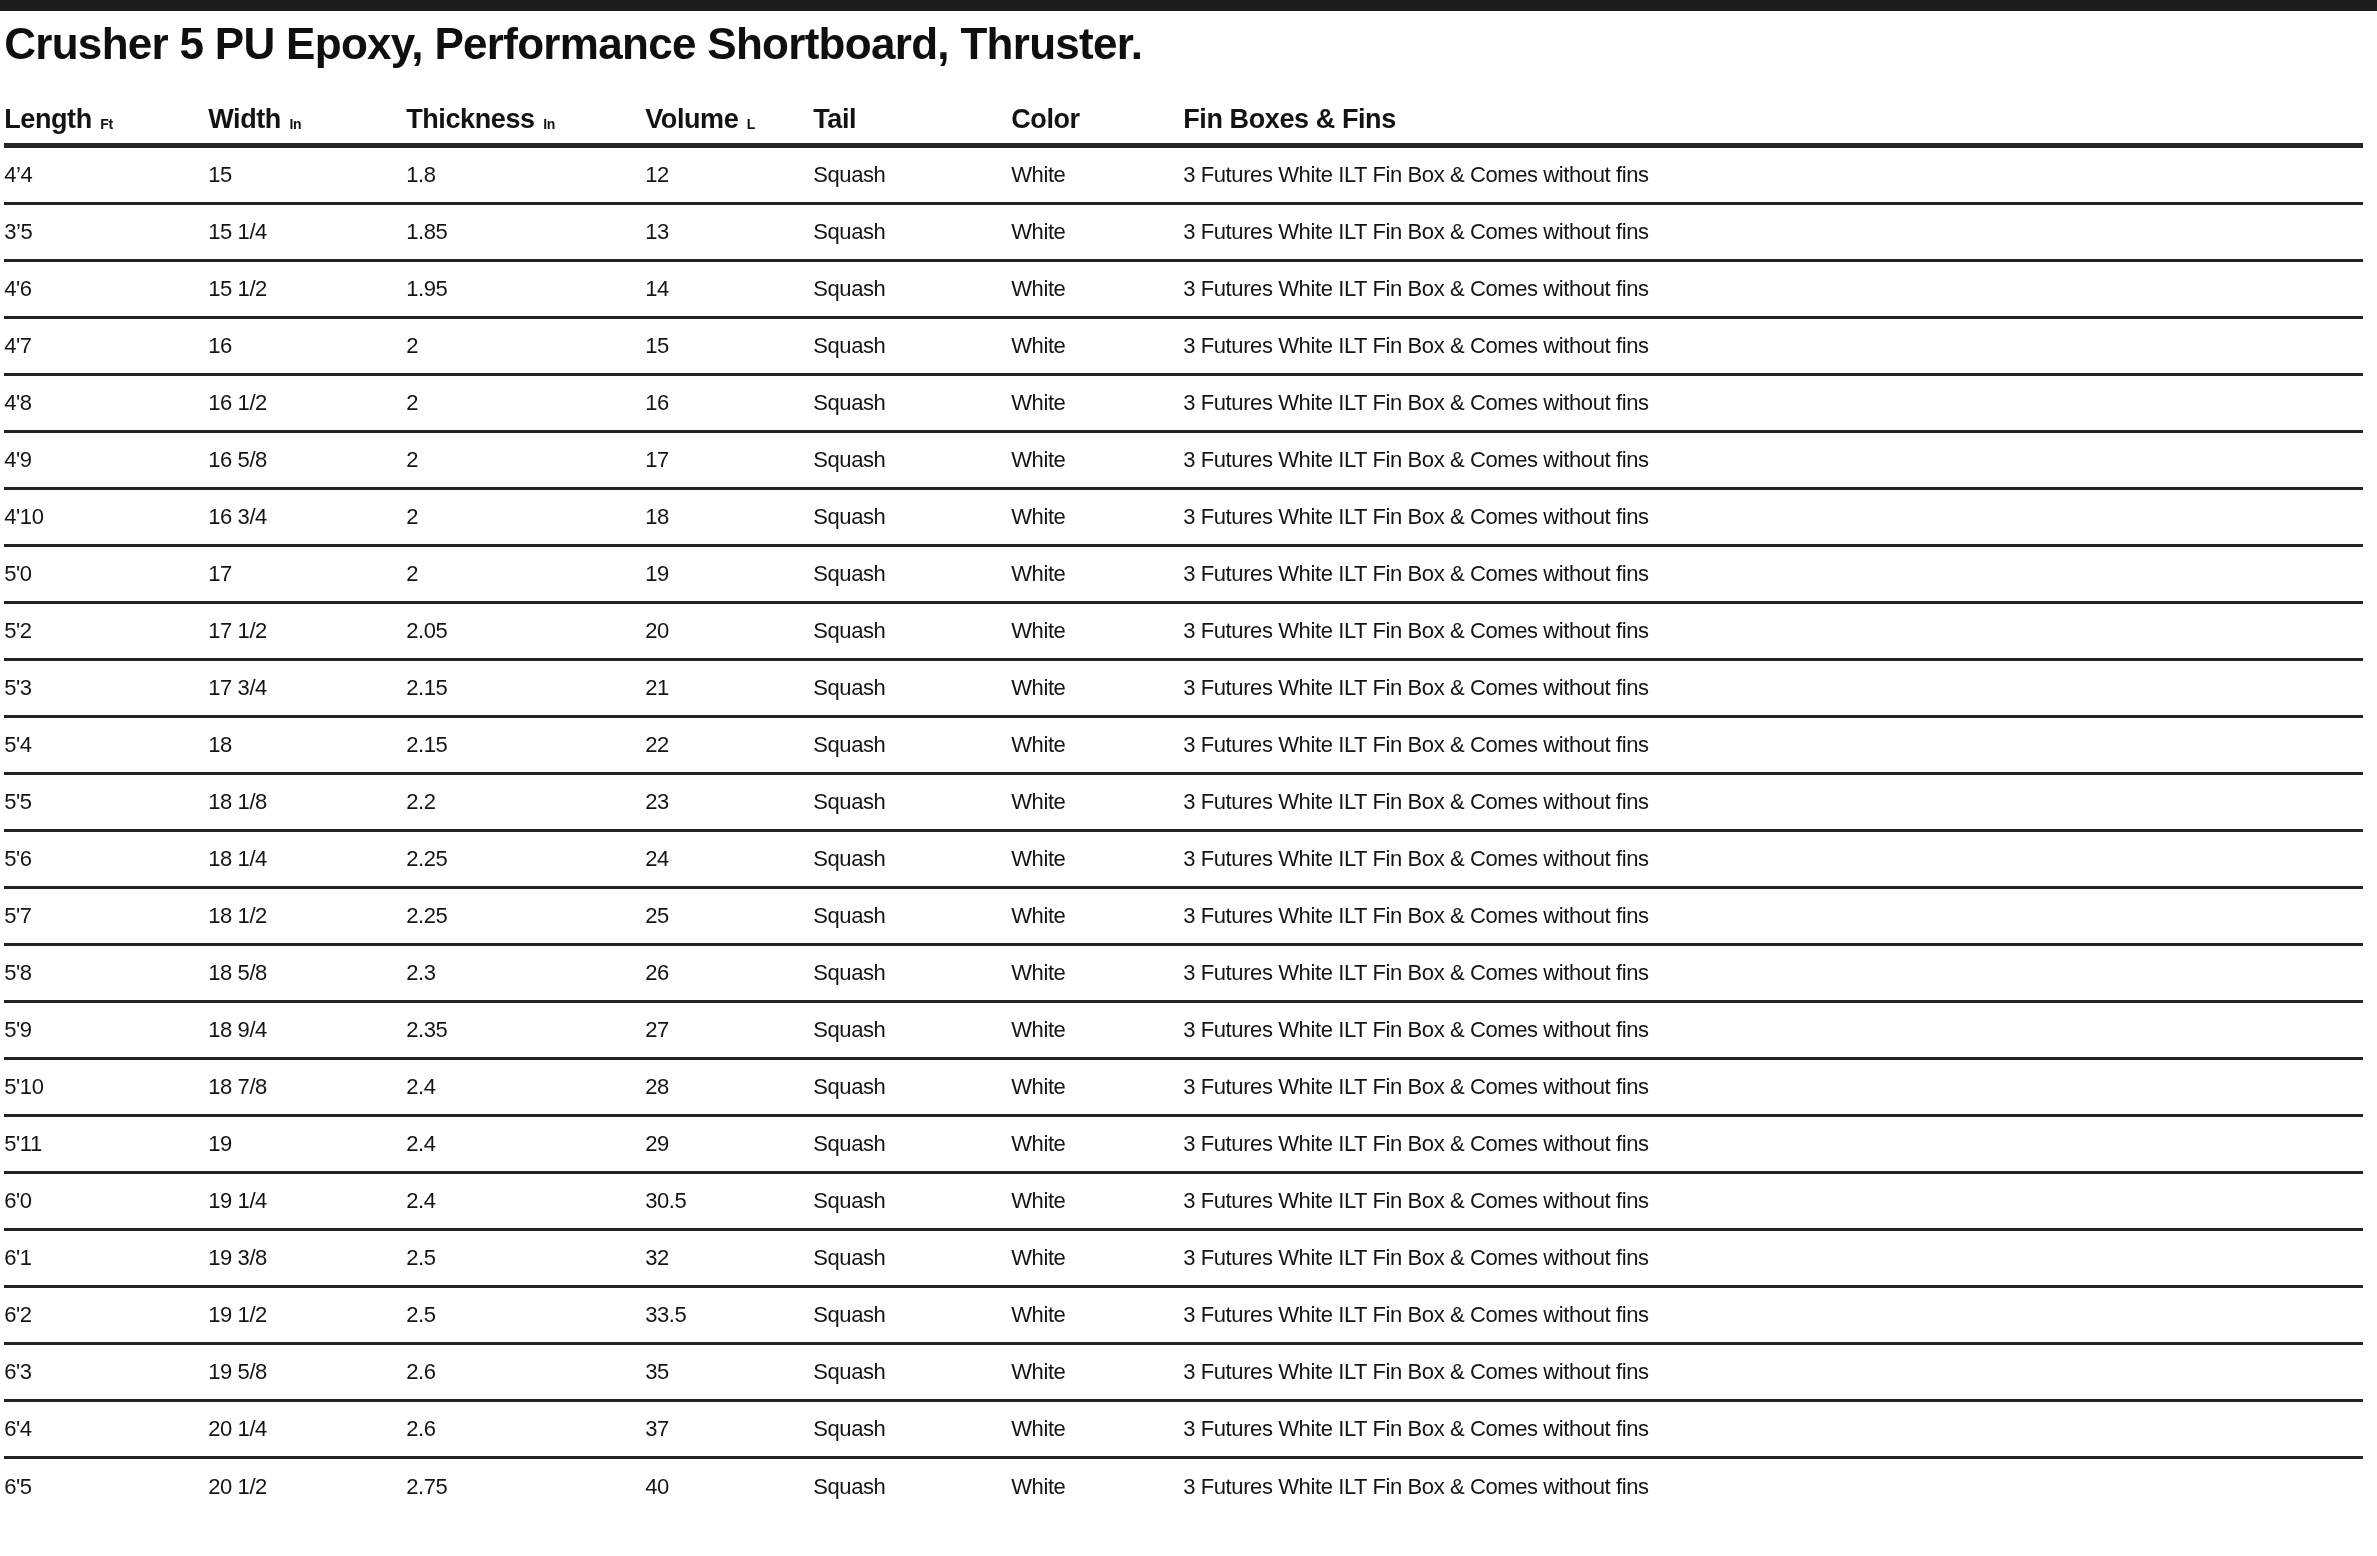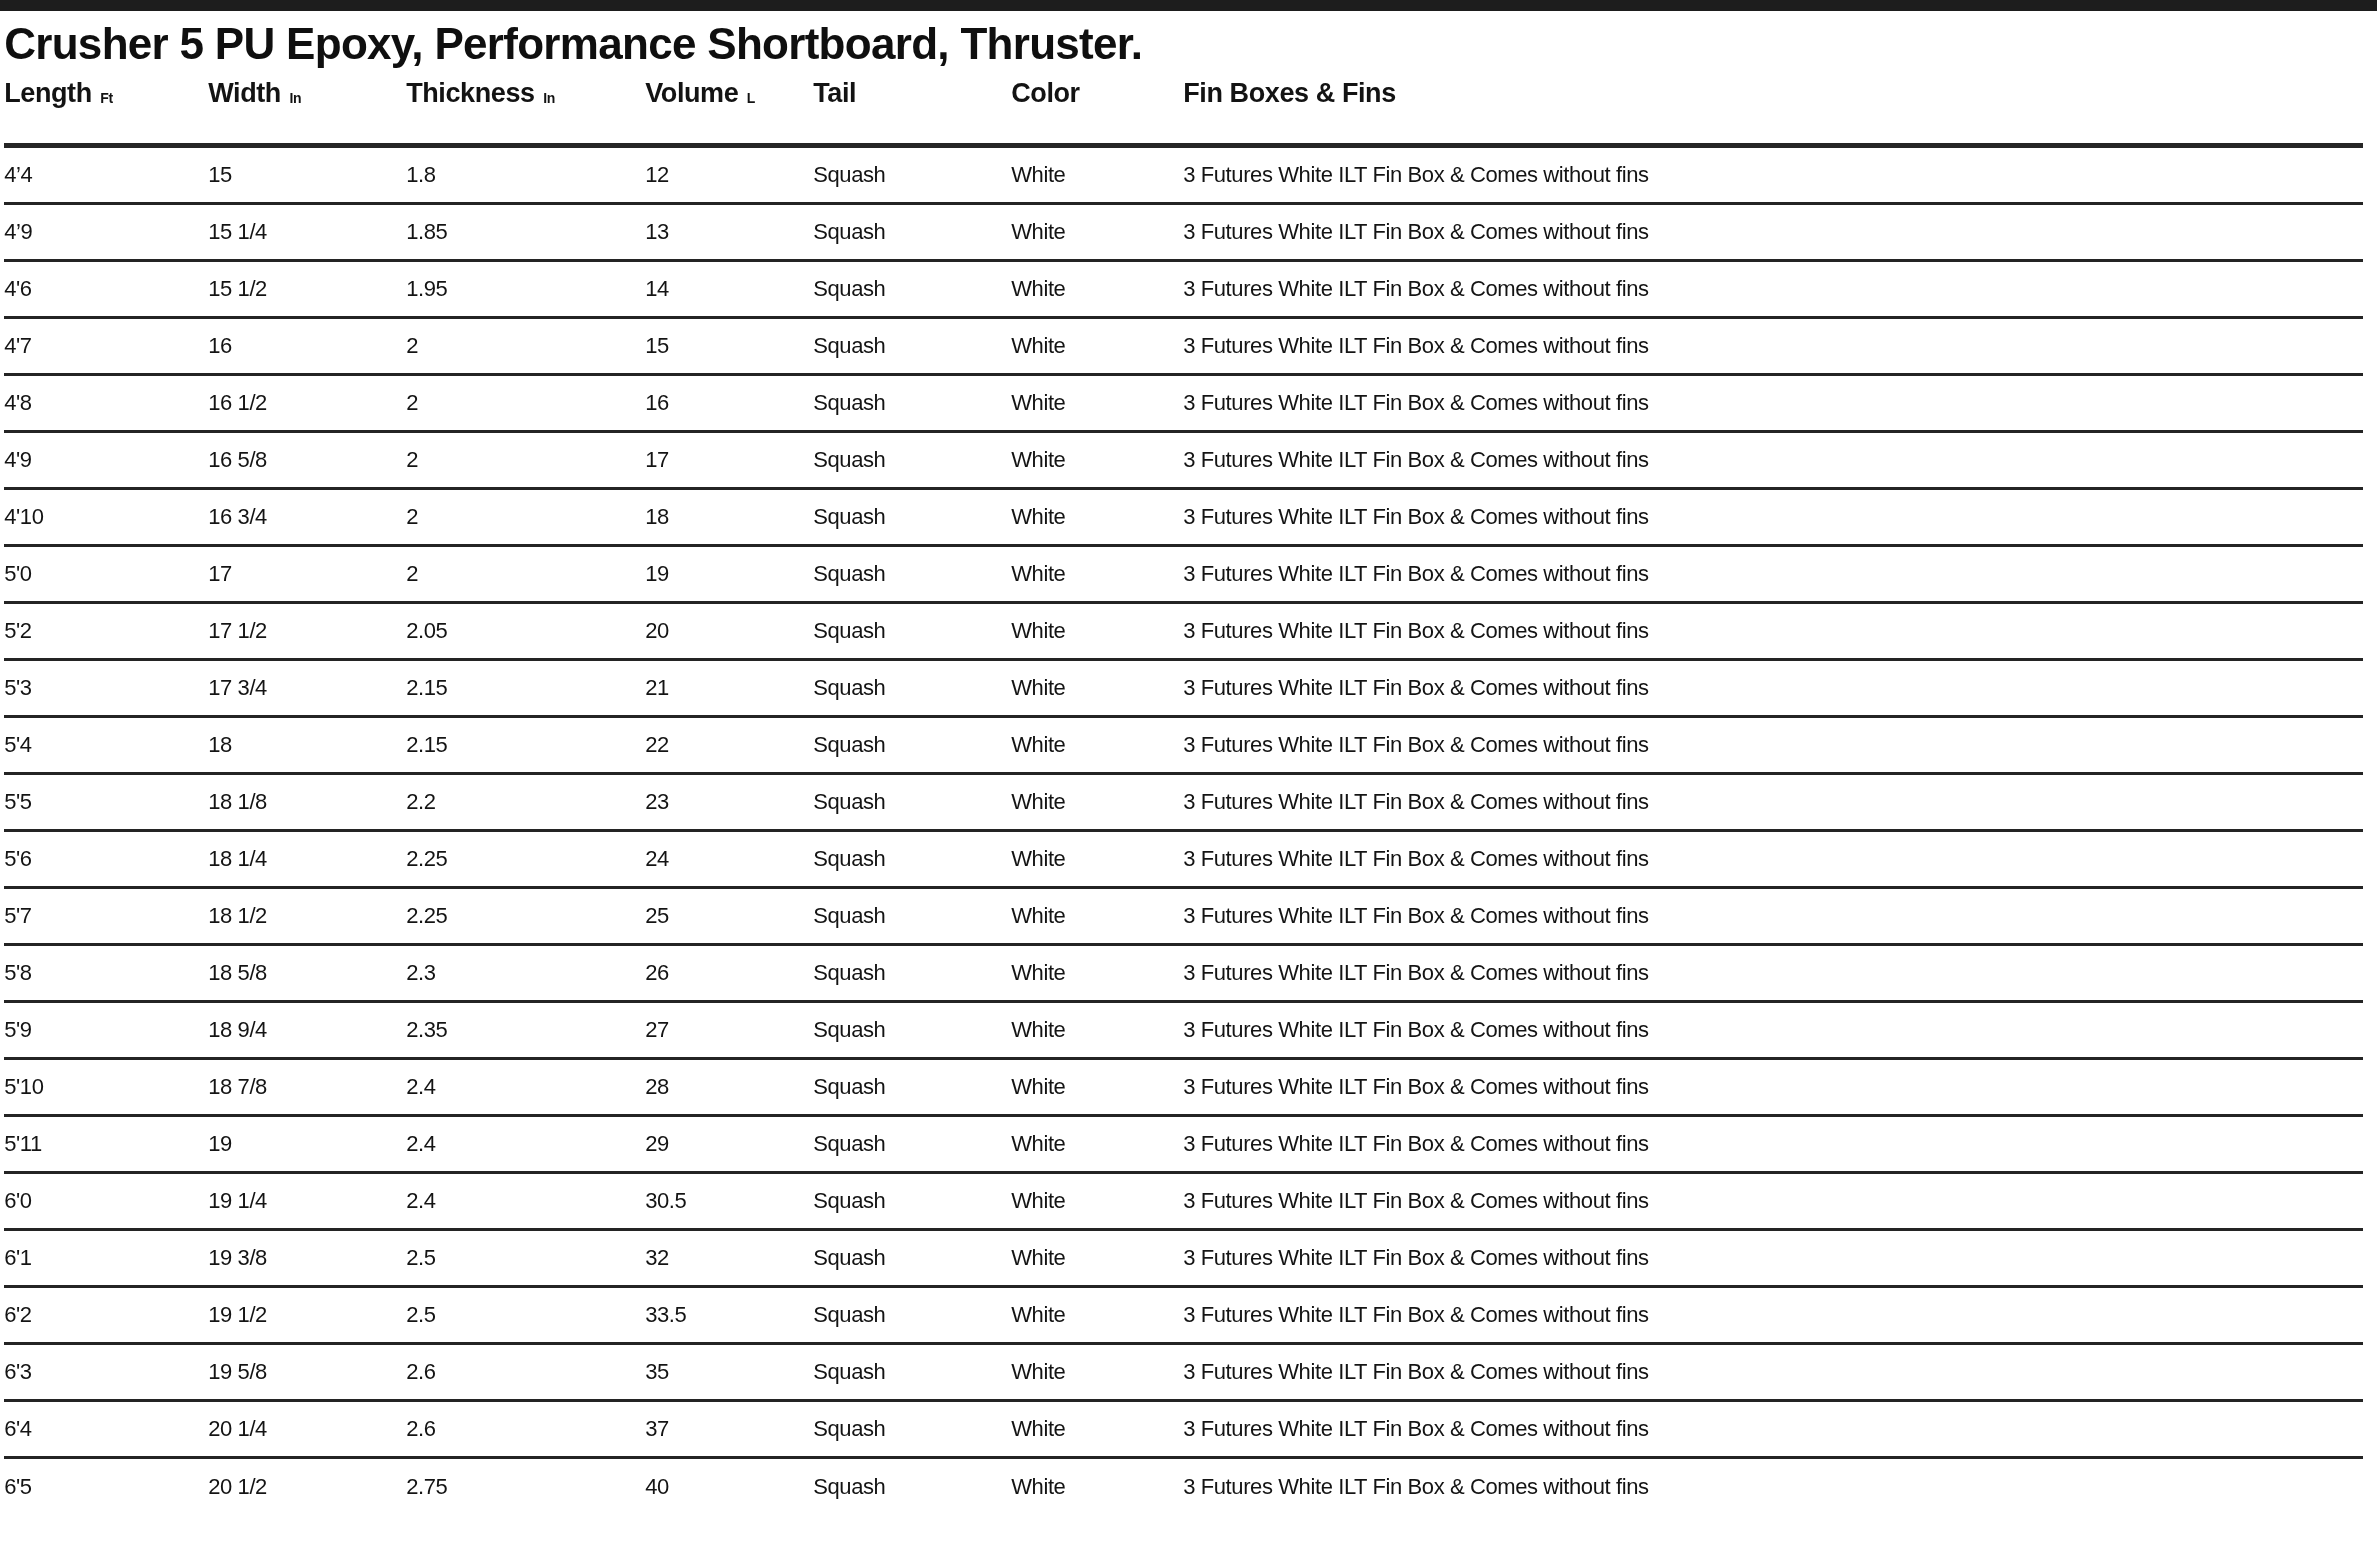--- a/index.html
+++ b/index.html
@@ -39,21 +39,21 @@
   .grid-row {
     display: grid;
     grid-template-columns: 204px 198px 239px 168px 198px 172px 1fr;
     align-items: center;
     white-space: nowrap;
   }
   .header-row {
     box-sizing: border-box;
     height: 82px;
     align-items: end;
-    padding-bottom: 34px;
+    padding-bottom: 8px;
     border-bottom: 5px solid #262626;
     font-size: 27px;
     font-weight: 700;
     letter-spacing: -0.4px;
   }
   .unit {
     font-size: 14px;
     font-weight: 700;
     margin-left: 8.5px;
     position: relative;
@@ -99,21 +99,21 @@
           <div class="cell">4’4</div>
           <div class="cell">15</div>
           <div class="cell">1.8</div>
           <div class="cell">12</div>
           <div class="cell">Squash</div>
           <div class="cell">White</div>
           <div class="cell">3 Futures White ILT Fin Box &amp; Comes without fins</div>
         </div>
 
         <div class="grid-row body-row">
-          <div class="cell">4’9</div>
+          <div class="cell">3’5</div>
           <div class="cell">15 1/4</div>
           <div class="cell">1.85</div>
           <div class="cell">13</div>
           <div class="cell">Squash</div>
           <div class="cell">White</div>
           <div class="cell">3 Futures White ILT Fin Box &amp; Comes without fins</div>
         </div>
 
         <div class="grid-row body-row">
           <div class="cell">4'6</div>

